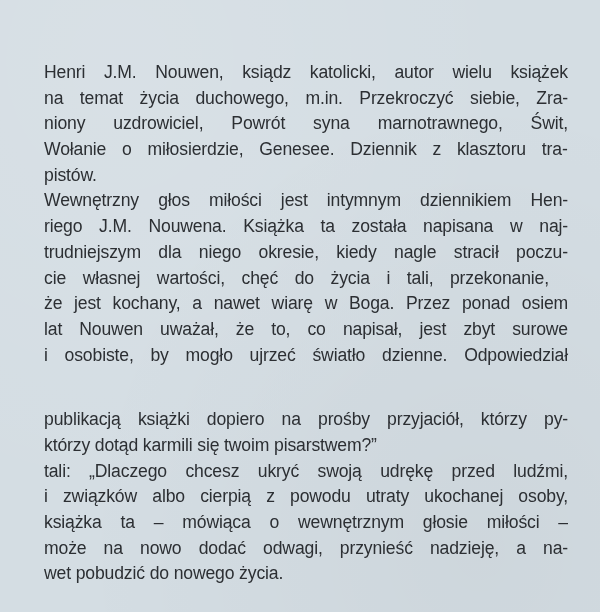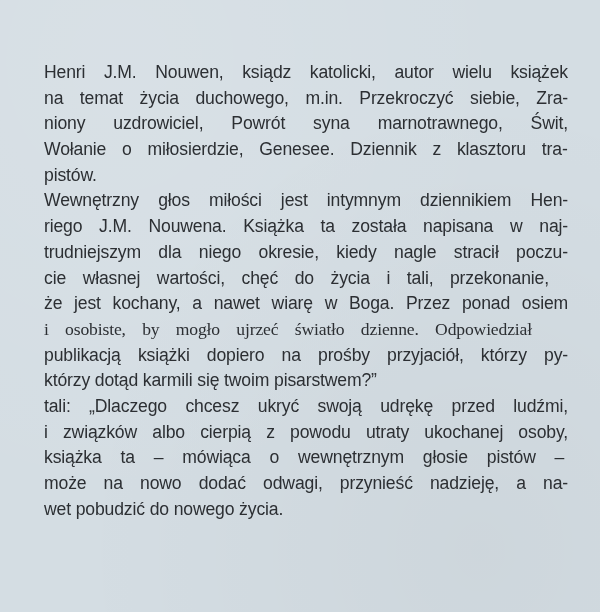--- a/index.html
+++ b/index.html
@@ -54,25 +54,26 @@
     <span class="line it" style="word-spacing: 11.14px; text-align: right; text-align-last: left;"><span class="seg">Wołanie o miłosierdzie, Genesee. Dziennik z klasztoru tra-</span></span>
     <span class="line it last"><span class="seg">pistów.</span></span>
   </div>
 
   <div class="para">
     <span class="line" style="word-spacing: 14.43px; text-align: left; text-align-last: left;"><span class="seg it">Wewnętrzny głos miłości</span><span class="seg"> jest intymnym dziennikiem Hen-</span></span>
     <span class="line" style="word-spacing: 11.99px; text-align: right; text-align-last: left;"><span class="seg">riego J.M. Nouwena. Książka ta została napisana w naj-</span></span>
     <span class="line" style="word-spacing: 12.67px; text-align: left; text-align-last: left;"><span class="seg">trudniejszym dla niego okresie, kiedy nagle stracił poczu-</span></span>
     <span class="line" style="word-spacing: 11.85px; text-align: left; text-align-last: left;"><span class="seg">cie własnej wartości, chęć do życia i tali, przekonanie,</span></span>
     <span class="line" style="word-spacing: 7.02px; text-align: left; text-align-last: left;"><span class="seg">że jest kochany, a nawet wiarę w Boga. Przez ponad osiem</span></span>
-    <span class="line" style="word-spacing: 12.09px; text-align: left; text-align-last: left; font-family: Liberation Serif, serif;"><span class="seg">i osobiste, by mogło ujrzeć światło dzienne. Odpowiedział</span></span>
-    <span class="line" style="word-spacing: 12.42px; text-align: right; text-align-last: left;"><span class="seg">publikacją książki dopiero na prośby przyjaciół, którzy py-</span></span>
+    <span class="line" style="word-spacing: 12.4px; text-align: left; text-align-last: left;"><span class="seg">lat Nouwen uważał, że to, co napisał, jest zbyt surowe</span></span>
+    <span class="line" style="word-spacing: 12.09px; text-align: left; text-align-last: left;"><span class="seg">i osobiste, by mogło ujrzeć światło dzienne. Odpowiedział</span></span>
+    <span class="line" style="word-spacing: 12.42px; text-align: right; text-align-last: left; margin-top: 39px;"><span class="seg">publikacją książki dopiero na prośby przyjaciół, którzy py-</span></span>
     <span class="line last"><span class="seg">którzy dotąd karmili się twoim pisarstwem?”</span></span>
     <span class="line" style="word-spacing: 13.73px; text-align: left; text-align-last: left;"><span class="seg">tali: „Dlaczego chcesz ukryć swoją udrękę przed ludźmi,</span></span>
   </div>
 
   <div class="para">
     <span class="line" style="word-spacing: 10.48px; text-align: right; text-align-last: left;"><span class="seg">i związków albo cierpią z powodu utraty ukochanej osoby,</span></span>
-    <span class="line" style="word-spacing: 14.14px; text-align: left; text-align-last: left;"><span class="seg">książka ta – mówiąca o wewnętrznym głosie pistów –</span></span>
+    <span class="line" style="word-spacing: 14.14px; text-align: left; text-align-last: left;"><span class="seg">książka ta – mówiąca o wewnętrznym głosie miłości –</span></span>
     <span class="line" style="word-spacing: 12.44px; text-align: left; text-align-last: left;"><span class="seg">może na nowo dodać odwagi, przynieść nadzieję, a na-</span></span>
     <span class="line last"><span class="seg">wet pobudzić do nowego życia.</span></span>
   </div>
 </div>
 
 </body></html>

